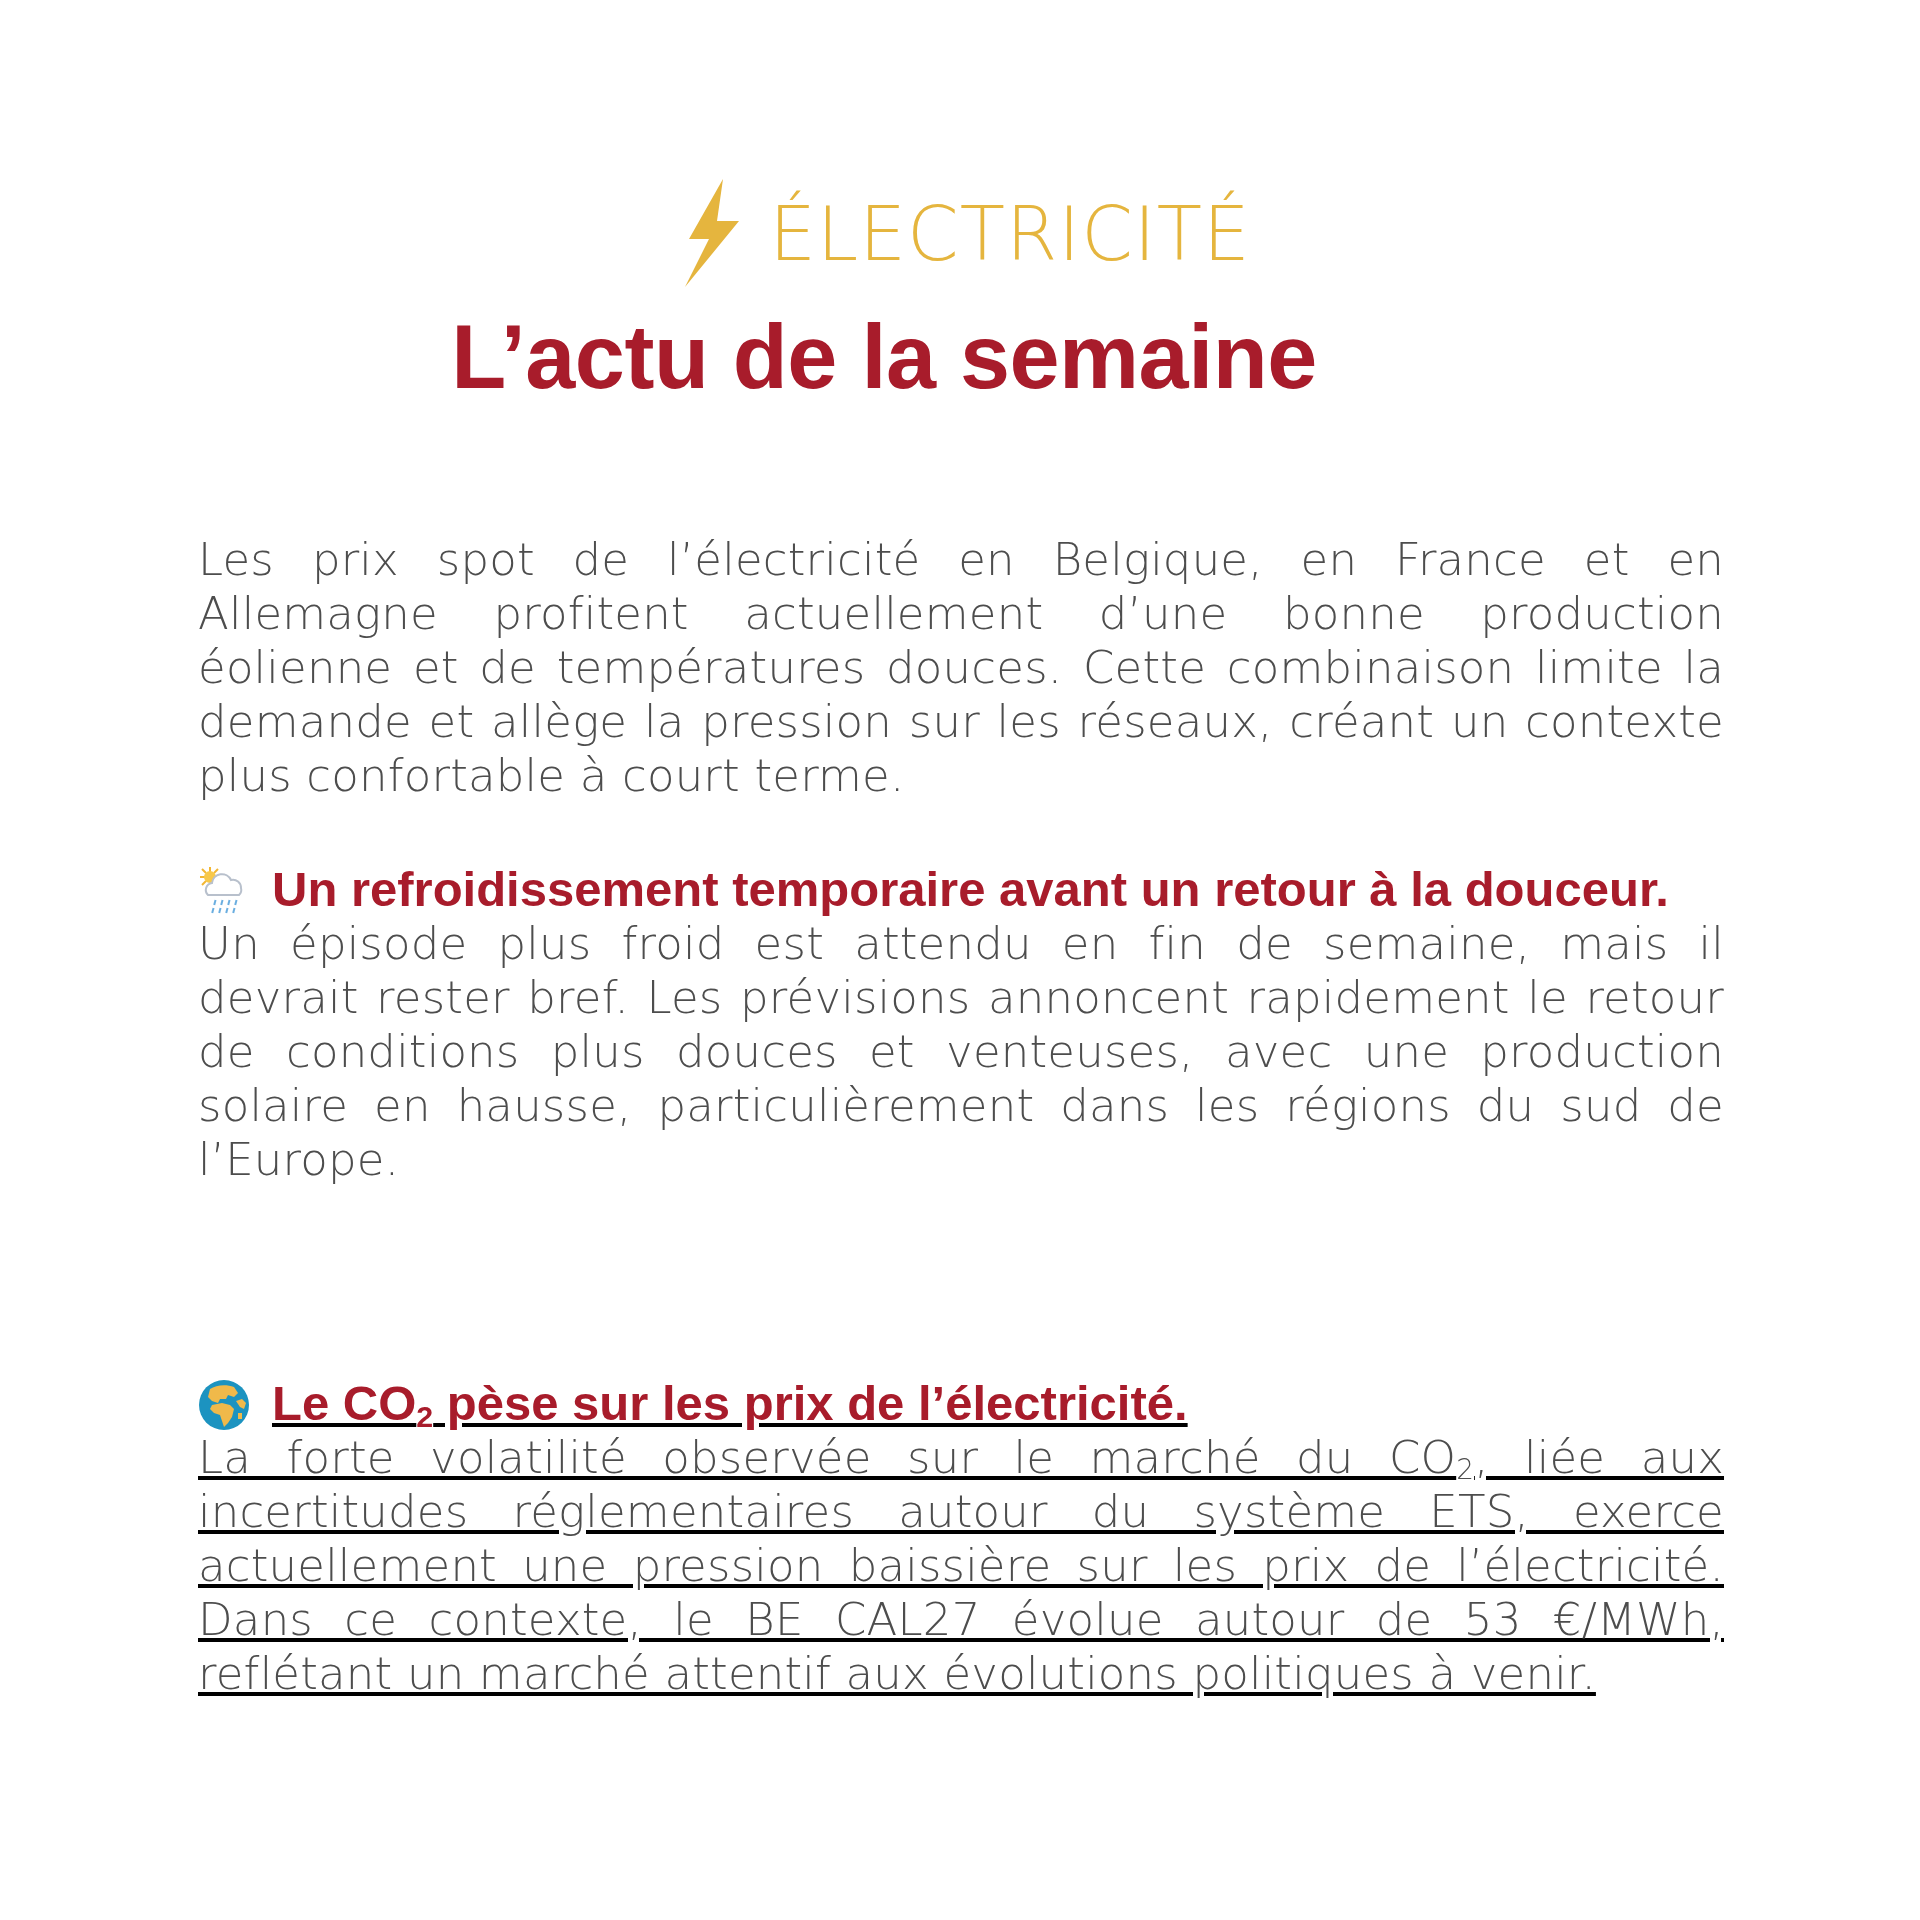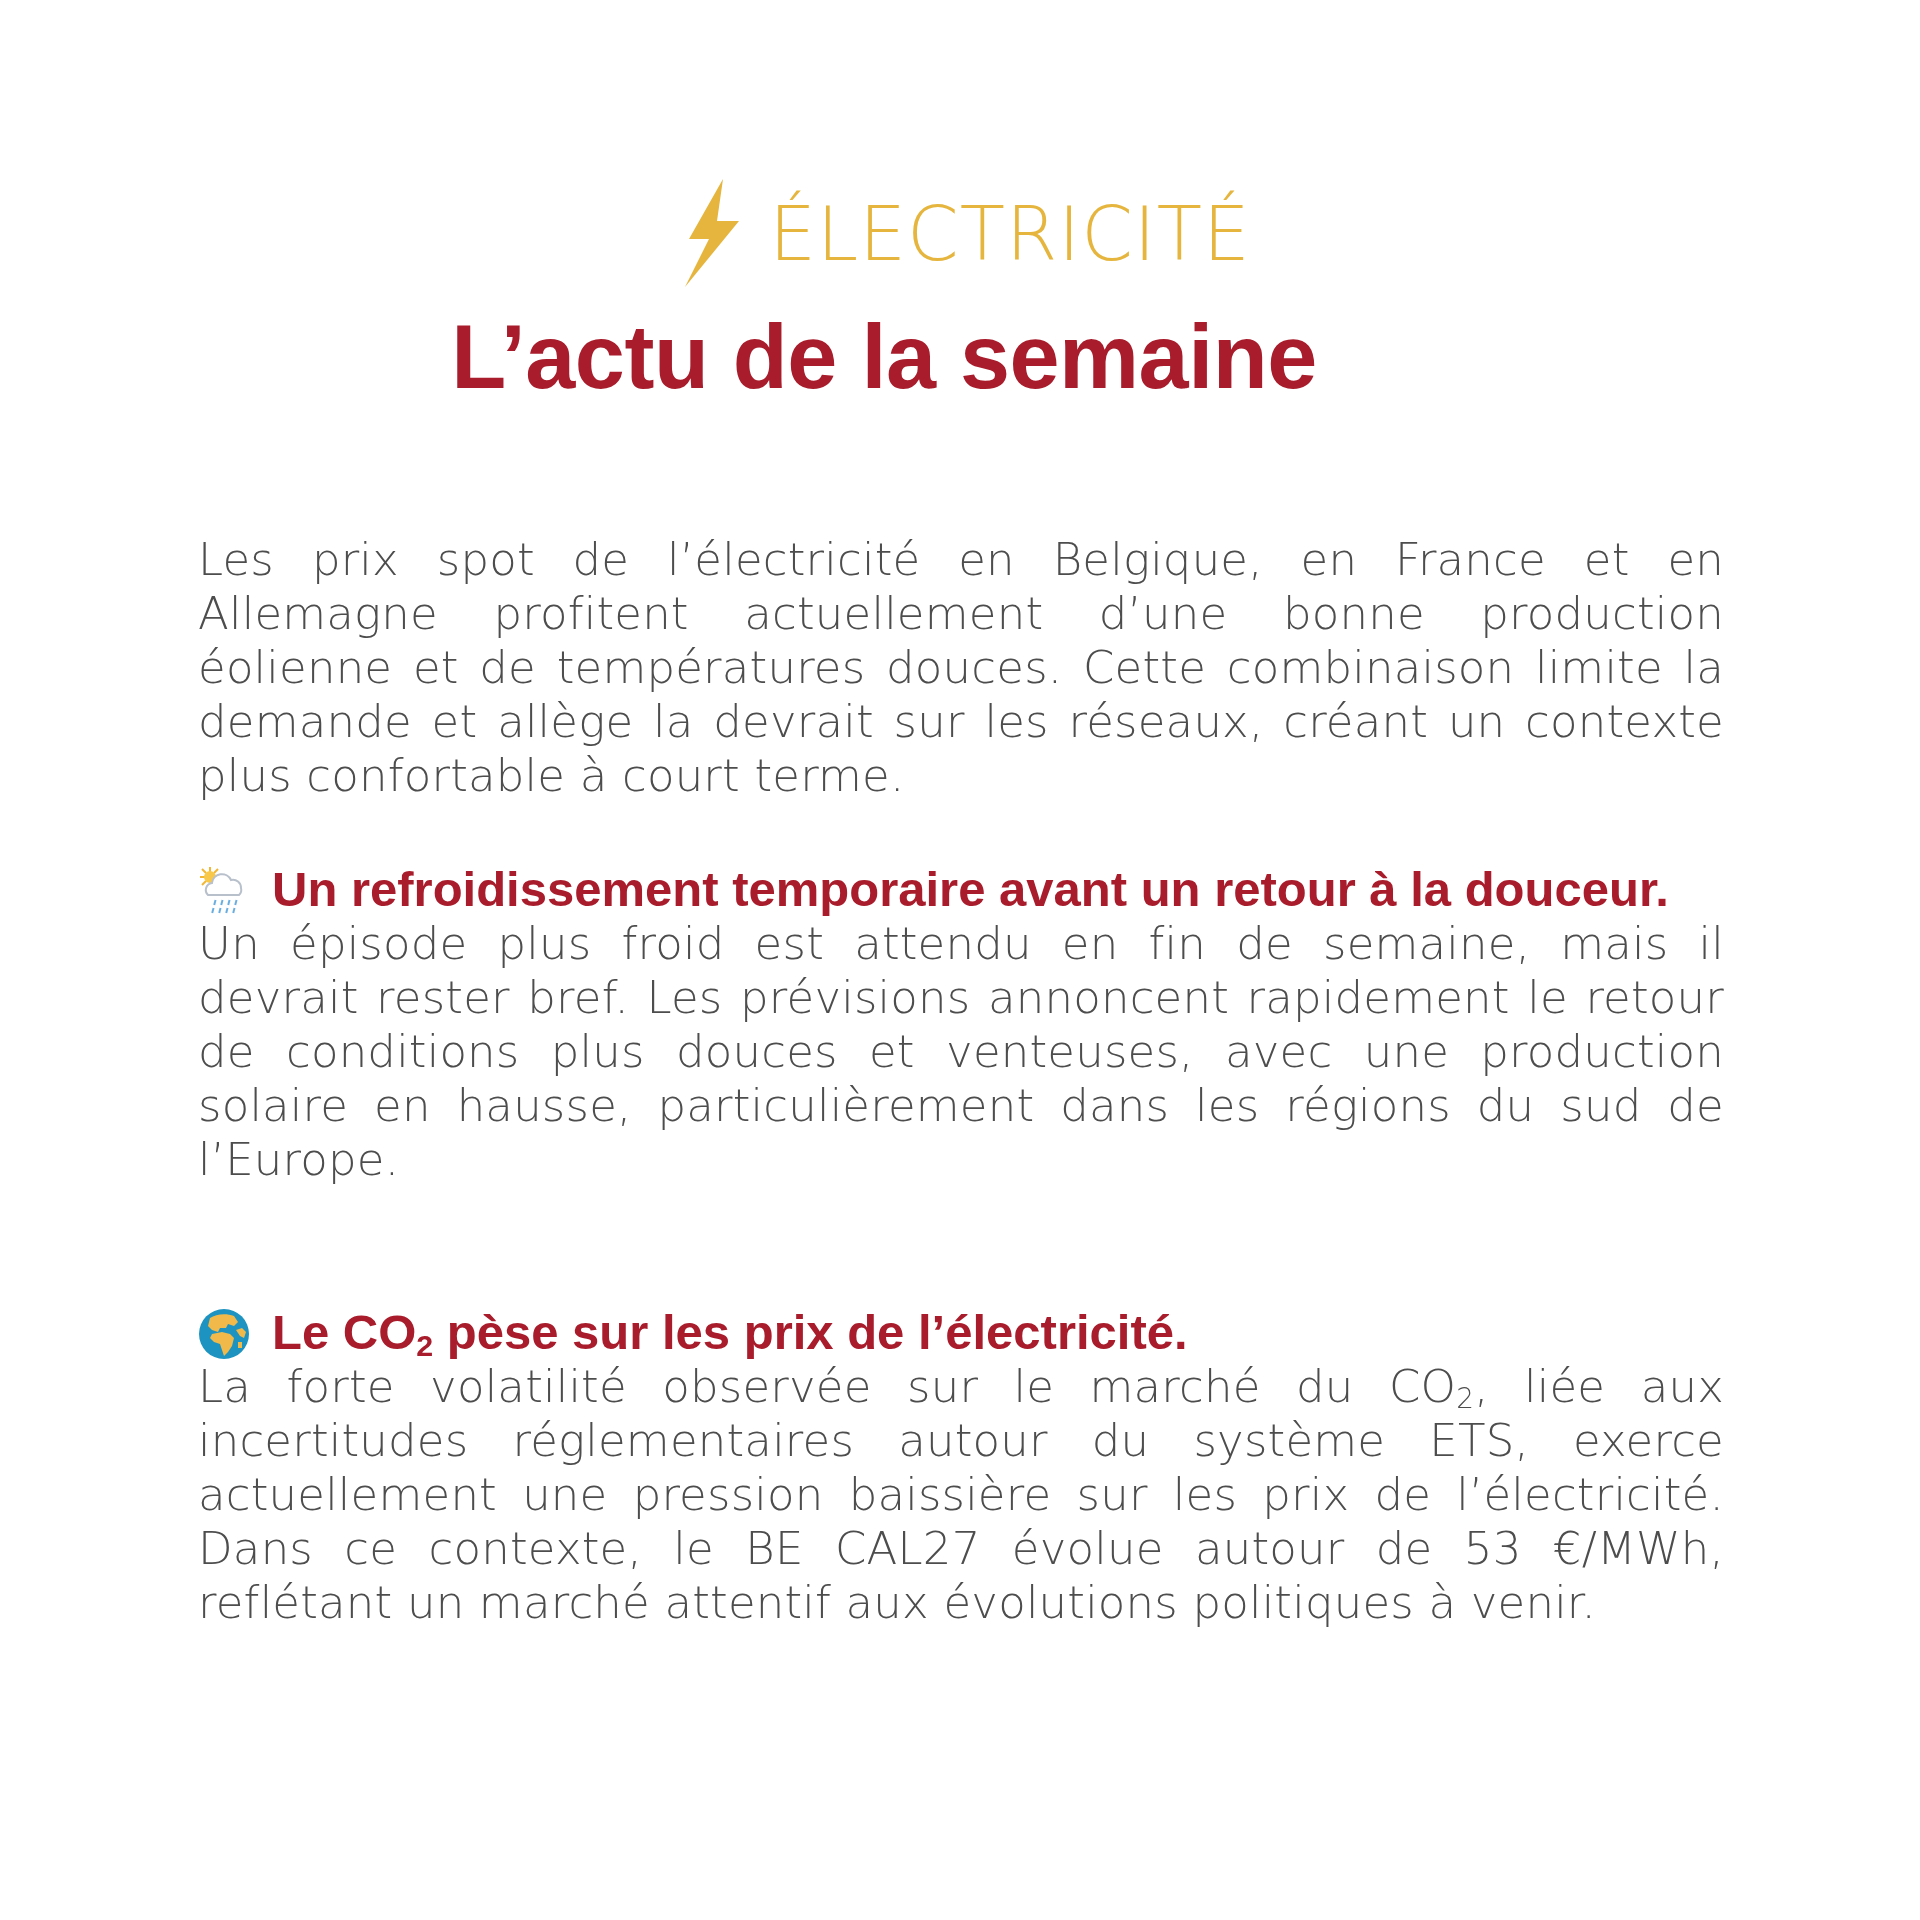--- a/index.html
+++ b/index.html
@@ -112,21 +112,21 @@
 <div class="kicker">
   <svg class="bolt" viewBox="0 0 58 108">
     <polygon points="40,0 6,60 26,60 2,108 56,42 34,42" fill="#e5b53e"></polygon>
   </svg>
   <span class="label">ÉLECTRICITÉ</span>
 </div>
 
 <h1 class="title">L’actu de la semaine</h1>
 
 <div class="section" style="top:533px;">
-  <p class="sec-body">Les prix spot de l’électricité en Belgique, en France et en Allemagne profitent actuellement d’une bonne production éolienne et de températures douces. Cette combinaison limite la demande et allège la devrait sur les réseaux, créant un contexte plus confortable à court terme.</p>
+  <p class="sec-body">Les prix spot de l’électricité en Belgique, en France et en Allemagne profitent actuellement d’une bonne production éolienne et de températures douces. Cette combinaison limite la demande et allège la pression sur les réseaux, créant un contexte plus confortable à court terme.</p>
 </div>
 
 <div class="section" style="top:863px;">
   <div class="sec-head">
     <svg class="sec-icon" viewBox="0 0 52 52">
       <g stroke="#f2b632" stroke-width="2">
         <line x1="12" y1="2" x2="12" y2="8"></line>
         <line x1="2" y1="12" x2="8" y2="12"></line>
         <line x1="4" y1="4" x2="8" y2="8"></line>
         <line x1="4" y1="20" x2="8" y2="16"></line>
@@ -143,21 +143,21 @@
         <rect x="21" y="43" width="2" height="5" transform="rotate(15 22 45)"></rect>
         <rect x="28" y="43" width="2" height="5" transform="rotate(15 29 45)"></rect>
         <rect x="35" y="43" width="2" height="5" transform="rotate(15 36 45)"></rect>
       </g>
     </svg>
     <h2 class="sec-title">Un refroidissement temporaire avant un retour à la douceur.</h2>
   </div>
   <p class="sec-body">Un épisode plus froid est attendu en fin de semaine, mais il devrait rester bref. Les prévisions annoncent rapidement le retour de conditions plus douces et venteuses, avec une production solaire en hausse, particulièrement dans les régions du sud de l’Europe.</p>
 </div>
 
-<div class="section" style="top:1306px;">
+<div class="section" style="top:1377px;text-decoration:underline;">
   <div class="sec-head">
     <svg class="sec-icon" viewBox="0 0 52 52">
       <circle cx="26" cy="26" r="25" fill="#1c93c0"></circle>
       <path d="M12,10 C18,6 28,5 36,8 L40,14 L36,18 L30,16 L28,20 L22,20 L20,24 L14,22 L10,18 Z" fill="#f0b94a"></path>
       <path d="M14,26 L24,24 L32,26 L36,30 L34,38 L30,44 L26,48 L24,42 L22,36 L16,34 L12,30 Z" fill="#f0b94a"></path>
       <path d="M38,22 L44,20 L48,24 L46,30 L42,28 Z" fill="#f0b94a"></path>
       <path d="M40,34 L44,34 L44,40 L40,40 Z" fill="#f0b94a"></path>
     </svg>
     <h2 class="sec-title"><span>Le CO</span><span class="sub">2</span><span> pèse sur les prix de l’électricité.</span></h2>
   </div>

